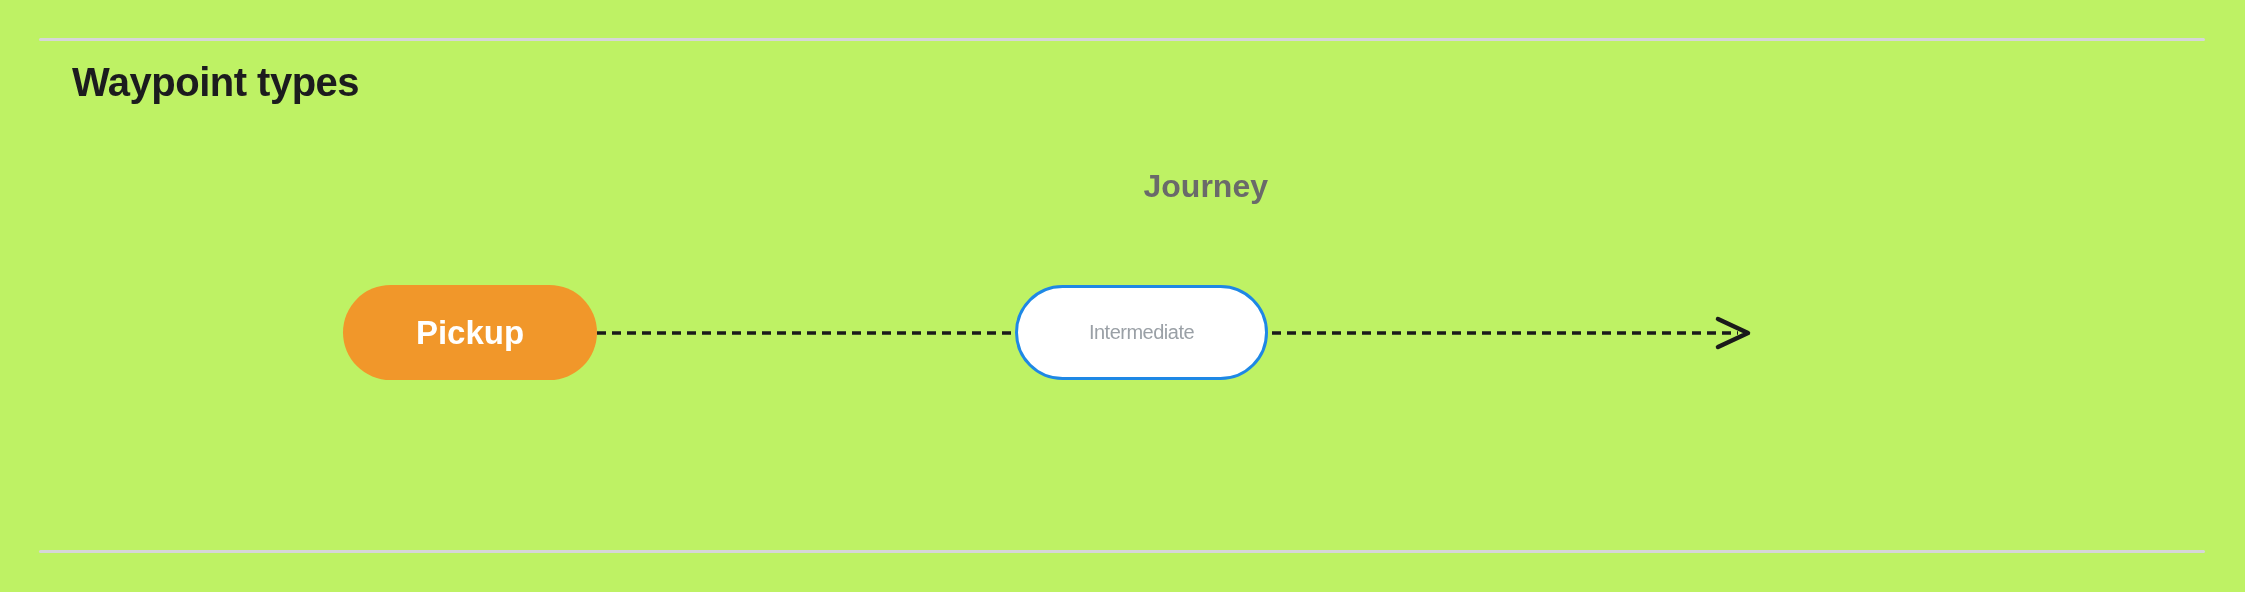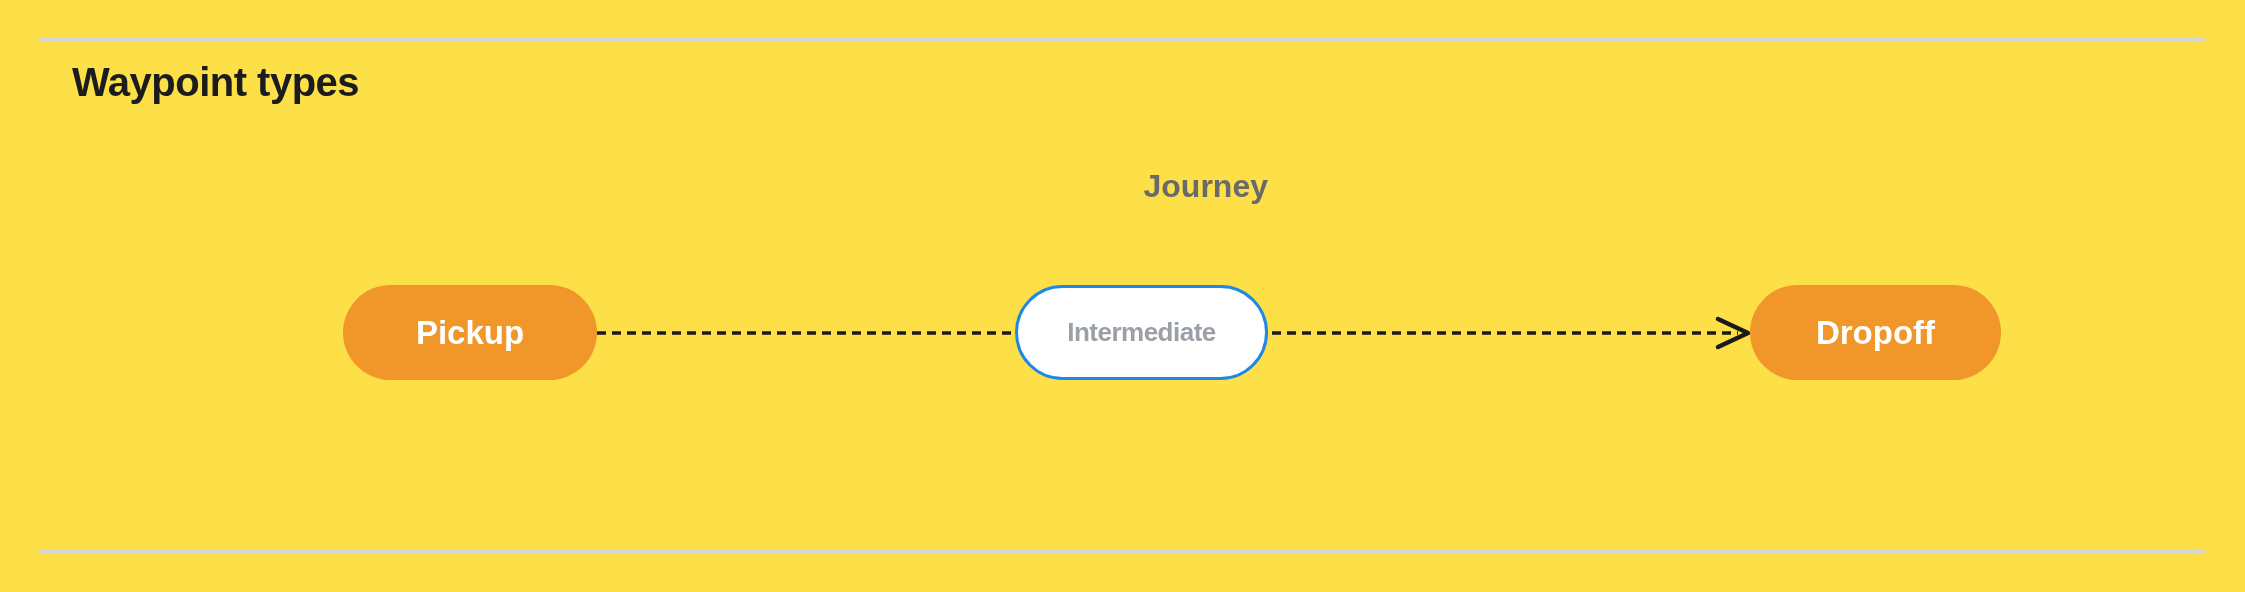--- a/index.html
+++ b/index.html
@@ -11,21 +11,21 @@
     --journey:#6A6A6A;
     --divider:#D6D6D8;
   }
   *{margin:0;padding:0;box-sizing:border-box;}
   html,body{background:#fff;}
   body{font-family:"Liberation Sans", sans-serif;}
   .page{
     position:relative;
     width:2245px;
     height:592px;
-    background:#fde047;
+    background:#bef264;
     overflow:hidden;
   }
   .divider{
     position:absolute;
     left:39px;
     width:2166px;
     height:3px;
     background:var(--divider);
     border-radius:2px;
   }
@@ -69,22 +69,22 @@
   .node.terminal{
     background:var(--orange);
     color:#fff;
     font-weight:700;
     font-size:33px;
   }
   .node.intermediate{
     background:#fff;
     border:3px solid var(--blue);
     color:var(--gray-text);
-    font-weight:700;
-    font-size:26px;
+    font-weight:400;
+    font-size:20px;
     letter-spacing:-0.5px;
   }
   .node-pickup{left:343px;width:254px;}
   .node-intermediate{left:1015px;width:253px;}
   .node-dropoff{left:1750px;width:251px;}
 </style>
 </head>
 <body>
 
 <div class="page">
@@ -101,19 +101,16 @@
   </svg>
 
   <div class="node terminal node-pickup">
     <span>Pickup</span>
   </div>
 
   <div class="node intermediate node-intermediate">
     <span>Intermediate</span>
   </div>
 
-  <div class="node terminal node-dropoff">
-    <span>Dropoff</span>
-  </div>
 
   <div class="divider bottom"></div>
 
 </div>
 
 </body></html>

